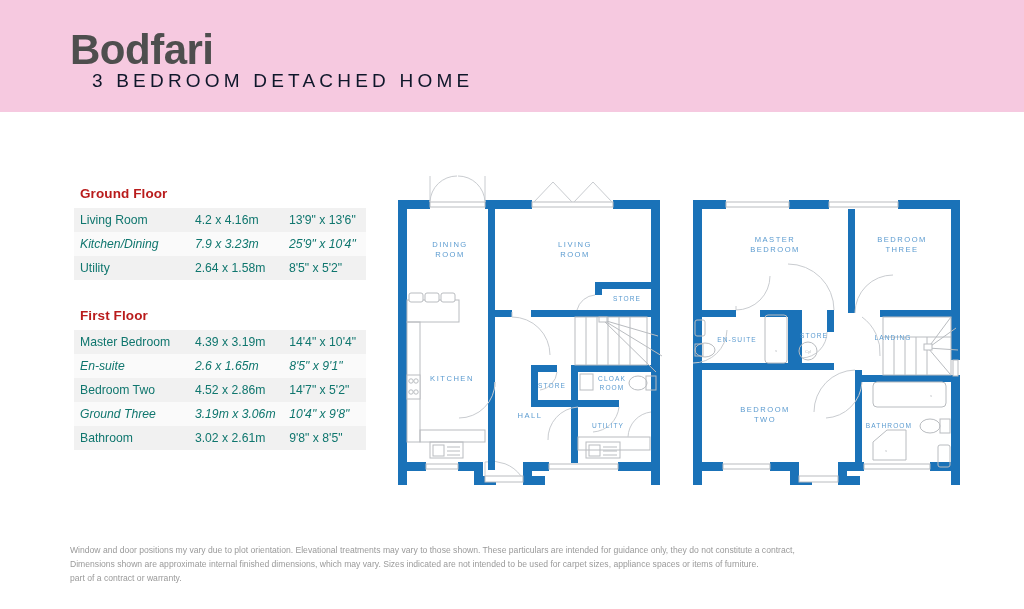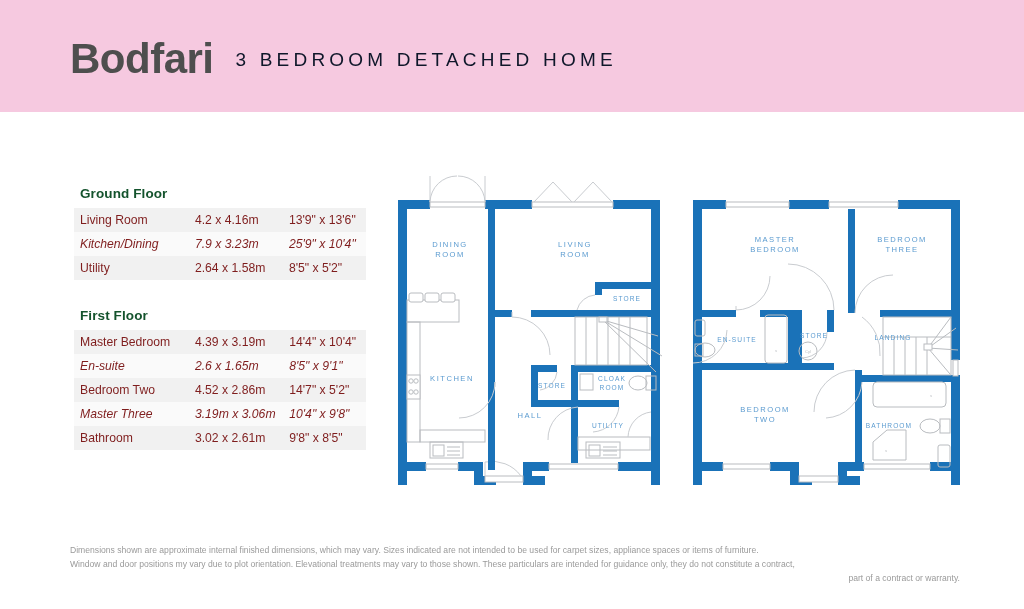--- a/index.html
+++ b/index.html
@@ -20,23 +20,24 @@
     position: absolute;
     left: 0; top: 0;
     width: 1024px;
     height: 112px;
     background: #f6c9e0;
     display: flex;
     align-items: center;
   }
   .header-inner {
     display: flex;
-    align-items: center;
+    align-items: flex-start;
     margin-left: 70px;
     margin-top: 6px;
+    flex-direction: column;
   }
   .plot-name {
     font-size: 42px;
     font-weight: bold;
     color: #4e4e4e;
     letter-spacing: -0.5px;
     line-height: 1;
   }
   .plot-subtitle {
     font-size: 19px;
@@ -58,35 +59,35 @@
   
   .spec-panel {
     position: absolute;
     left: 74px;
     top: 74px;
     width: 292px;
   }
   .spec-heading {
     font-size: 13.5px;
     font-weight: bold;
-    color: #14532d;
+    color: #b91c1c;
     padding: 0 0 7px 6px;
     letter-spacing: 0.1px;
   }
   .spec-heading.second { padding-top: 28px; }
   .spec-table {
     width: 292px;
     border-collapse: collapse;
   }
   .spec-table tr { height: 24px; }
   .spec-table tr.odd  { background: #f1f1f1; }
   .spec-table tr.even { background: #fafafa; font-style: italic; }
   .spec-table td {
     font-size: 12.2px;
-    color: #7f1d1d;
+    color: #0f766e;
     padding: 0;
     vertical-align: middle;
     white-space: nowrap;
   }
   .spec-table td.c-room   { width: 118px; padding-left: 6px; }
   .spec-table td.c-metric { width: 96px; }
   .spec-table td.c-imp    { width: 78px; }
 
   
   .plans {
@@ -110,21 +111,21 @@
     position: absolute;
     left: 70px;
     top: 17px;
     width: 890px;
     font-size: 8.6px;
     line-height: 1.62;
     color: #9a9a9a;
     text-align: justify;
   }
   .footer-text span { display: block; }
-  .footer-text span.last { text-align: right; }
+  .footer-text span.last { text-align: left; }
 </style>
 </head>
 <body>
 
 <div class="header-band">
   <div class="header-inner">
     <div class="plot-name">Bodfari</div>
     <div class="plot-subtitle">3 BEDROOM DETACHED HOME</div>
   </div>
 </div>
@@ -166,21 +167,21 @@
           <td class="c-room">En-suite</td>
           <td class="c-metric">2.6 x 1.65m</td>
           <td class="c-imp">8'5" x 9'1"</td>
         </tr>
         <tr class="odd">
           <td class="c-room">Bedroom Two</td>
           <td class="c-metric">4.52 x 2.86m</td>
           <td class="c-imp">14'7" x 5'2"</td>
         </tr>
         <tr class="even">
-          <td class="c-room">Master Three</td>
+          <td class="c-room">Ground Three</td>
           <td class="c-metric">3.19m x 3.06m</td>
           <td class="c-imp">10'4" x 9'8"</td>
         </tr>
         <tr class="odd">
           <td class="c-room">Bathroom</td>
           <td class="c-metric">3.02 x 2.61m</td>
           <td class="c-imp">9'8" x 8'5"</td>
         </tr>
       </tbody>
     </table>
@@ -471,17 +472,17 @@
         <text class="rls" x="424" y="178">STORE</text>
         <text class="rls" x="503" y="180">LANDING</text>
         <text class="rls" x="499" y="268">BATHROOM</text>
       </g>
     </svg>
   </div>
 </div>
 
 <div class="footer">
   <div class="footer-text">
+    <span>Window and door positions my vary due to plot orientation. Elevational treatments may vary to those shown. These particulars are intended for guidance only, they do not constitute a contract,</span>
     <span>Dimensions shown are approximate internal finished dimensions, which may vary. Sizes indicated are not intended to be used for carpet sizes, appliance spaces or items of furniture.</span>
-    <span>Window and door positions my vary due to plot orientation. Elevational treatments may vary to those shown. These particulars are intended for guidance only, they do not constitute a contract,</span>
     <span class="last">part of a contract or warranty.</span>
   </div>
 </div>
 
 </body></html>

